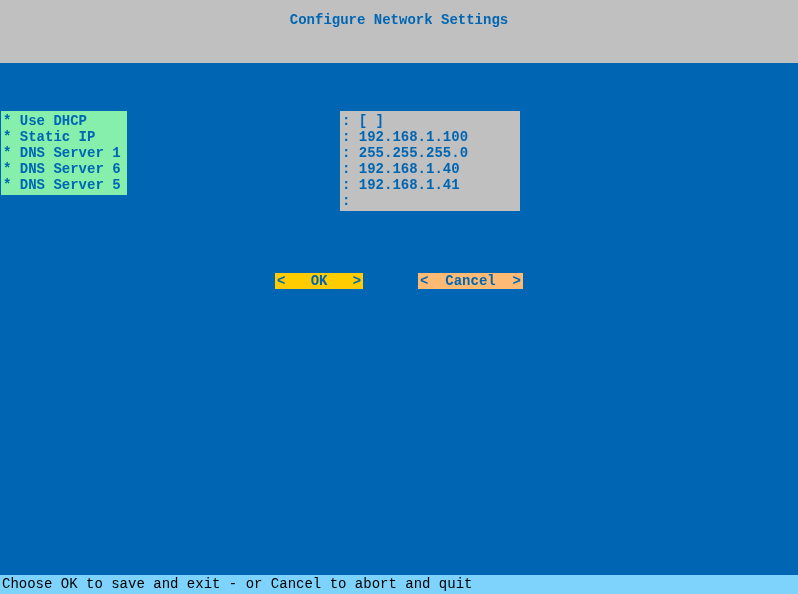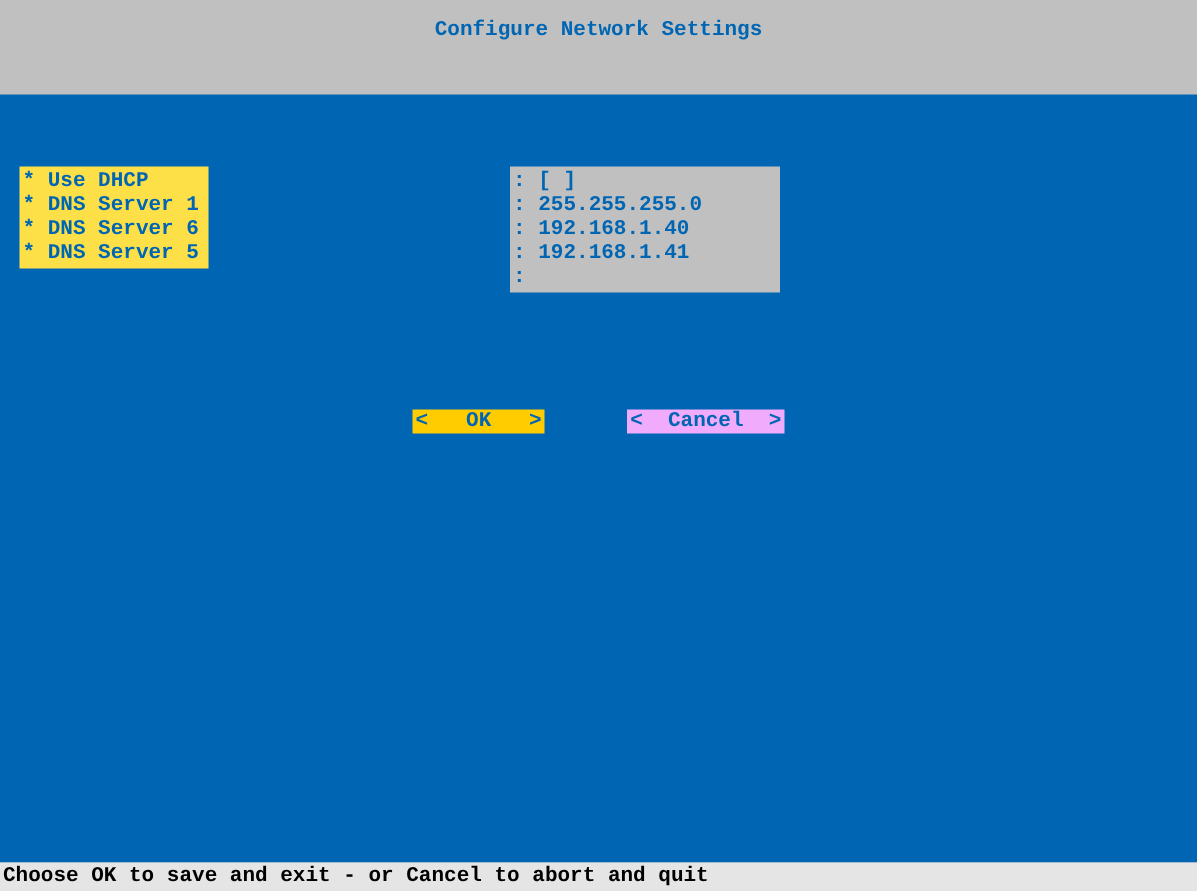--- a/index.html
+++ b/index.html
@@ -29,24 +29,23 @@
     }
     .main {
       background: #0066b3;
       height: 512px;
       position: relative;
     }
     .labels-box {
       position: absolute;
       left: 1px;
       top: 48px;
-      background: #fde047;
+      background: #86efac;
       padding: 2px 6px 2px 2px;
       line-height: 16px;
-      margin-left: 12px;
     }
     .label-row {
       color: #0066b3;
       white-space: pre;
     }
     .values-box {
       position: absolute;
       left: 340px;
       top: 48px;
       background: #c0c0c0;
@@ -75,54 +74,56 @@
       font-size: 14px;
       font-weight: bold;
       border: none;
       cursor: pointer;
     }
     .btn-ok {
       background: #ffcc00;
       color: #0066b3;
     }
     .btn-cancel {
-      background: #f0abfc;
+      background: #fdba74;
       color: #0066b3;
     }
     .footer {
       position: absolute;
       bottom: 0;
       left: 0;
       width: 100%;
       height: 19px;
-      background: #e5e5e5;
+      background: #7dd3fc;
       color: #000;
       padding: 1px 2px;
-      font-weight: bold;
+      font-weight: normal;
       line-height: 16px;
     }
   </style>
 </head>
 <body>
 
 <div class="header">
   <div class="header-title">Configure Network Settings</div>
 </div>
 
 <div class="main">
 
   <div class="labels-box">
     <div class="label-row">* Use DHCP</div>
+    <div class="label-row">* Static IP</div>
     <div class="label-row">* DNS Server 1</div>
     <div class="label-row">* DNS Server 6</div>
     <div class="label-row">* DNS Server 5</div>
   </div>
 
   <div class="values-box">
     <div class="value-row">: <span>[ ]</span></div>
+    <div class="value-row">: <span>192.168.1.100</span></div>
     <div class="value-row">: <span>255.255.255.0</span></div>
     <div class="value-row">: <span>192.168.1.40</span></div>
     <div class="value-row">: <span>192.168.1.41</span></div>
     <div class="value-row">: <span></span></div>
   </div>
 
   <div class="buttons">
     <button class="btn btn-ok">&lt;   OK   &gt;</button>
     <button class="btn btn-cancel">&lt;  Cancel  &gt;</button>
   </div>

